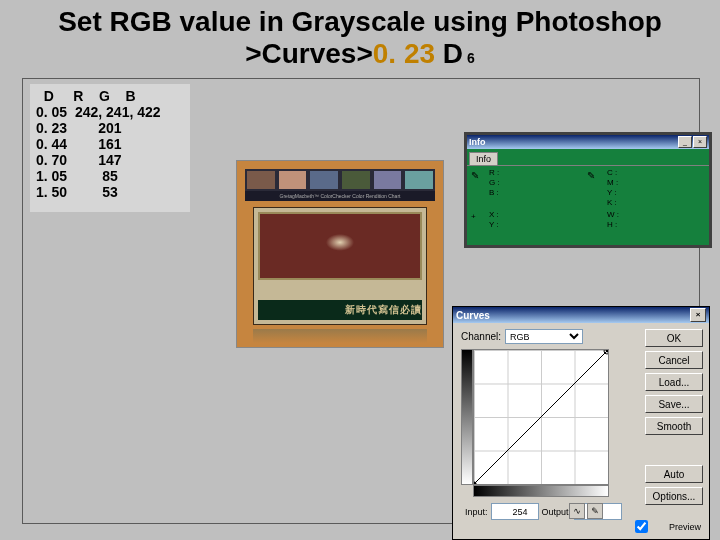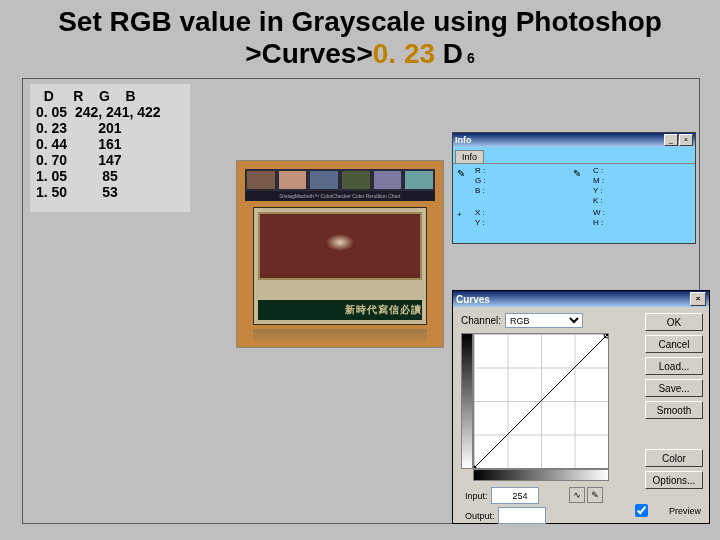--- a/index.html
+++ b/index.html
@@ -16,45 +16,45 @@
 .photo .cc1{background:#7a5a4a}.photo .cc2{background:#c0927a}.photo .cc3{background:#5a6a8a}.photo .cc4{background:#4a5a3a}.photo .cc5{background:#7a7aa0}.photo .cc6{background:#6aa0a0}
 .photo .chart-label{position:absolute;top:30px;left:8px;right:8px;height:10px;background:#1a1a28;color:#aaa;font-size:5px;text-align:center;line-height:10px;overflow:hidden}
 .photo .book{position:absolute;top:46px;left:16px;right:16px;bottom:22px;background:#c5b896;border:1px solid #3a2a1a}
 .photo .book .cover{position:absolute;top:4px;left:4px;right:4px;height:64px;background:#6a2a24;border:2px solid #9a8a5a}
 .photo .book .bird{position:absolute;top:14px;left:30%;width:40%;height:36px;background:radial-gradient(ellipse 20px 12px at 50% 40%,#e0d0b0 0%,#6a2a24 70%)}
 .photo .book .spine{position:absolute;bottom:4px;left:4px;right:4px;height:20px;background:#0a2a1a;display:flex;align-items:center;justify-content:flex-end}
 .photo .book .spine span{color:#d0c090;font-size:10px;font-weight:bold;letter-spacing:1px}
 .photo .shadow{position:absolute;bottom:4px;left:16px;right:16px;height:14px;background:linear-gradient(#9a7a4a,#c6853f)}
 
 
-.info-panel{position:absolute;top:132px;left:452px;width:242px;height:110px;background:#7dd3fc;border:1px solid #404040;font-size:8px}
+.info-panel{position:absolute;top:132px;left:464px;width:242px;height:110px;background:#15803d;border:3px solid #404040;font-size:8px}
 .info-panel .tb{height:14px;background:linear-gradient(#0a246a,#a6caf0);display:flex;align-items:center;justify-content:space-between;padding:0 2px}
 .info-panel .tb .t{color:#fff;font-size:9px;font-weight:bold}
 .info-panel .tb .btns{display:flex;gap:1px}
 .info-panel .tb .btns div{width:12px;height:10px;background:#d4d0c8;border:1px solid #fff;border-right-color:#404040;border-bottom-color:#404040;font-size:7px;text-align:center;line-height:10px}
 .info-panel .tabrow{height:16px;border-bottom:1px solid #808080;display:flex;align-items:flex-end;padding-left:2px}
 .info-panel .tab{background:#d4d0c8;border:1px solid #808080;border-bottom:none;padding:1px 6px;font-size:9px;margin-right:1px}
 .info-panel .body{position:relative;height:78px}
 .info-panel .cell{position:absolute;font-size:8px;color:#000;white-space:pre}
 .info-panel .eyedrop{position:absolute;width:12px;height:12px;font-size:10px}
 
 
-.curves{position:absolute;top:290px;left:452px;width:256px;height:232px;background:#d4d0c8;border:1px solid #000;font-family:Tahoma,Arial}
+.curves{position:absolute;top:306px;left:452px;width:256px;height:232px;background:#d4d0c8;border:1px solid #000;font-family:Tahoma,Arial}
 .curves .tb{height:16px;background:linear-gradient(#0a246a,#a6caf0);color:#fff;font-size:10px;font-weight:bold;display:flex;align-items:center;justify-content:space-between;padding:0 3px}
 .curves .tb .x{width:14px;height:12px;background:#d4d0c8;border:1px solid #fff;border-right-color:#404040;border-bottom-color:#404040;color:#000;font-size:8px;text-align:center;line-height:12px}
 .curves .row1{position:absolute;top:22px;left:8px;font-size:10px;display:flex;align-items:center;gap:4px}
 .curves .row1 select{font-size:9px;width:78px;height:15px;border:1px solid #7f9db9;background:#fff}
 .curves .graph{position:absolute;top:42px;left:20px;width:134px;height:134px;background:#fff;border:1px solid #808080}
 .curves .graph .grid{position:absolute;inset:0;background:
  linear-gradient(#ccc 1px,transparent 1px) 0 0/100% 25%,
  linear-gradient(90deg,#ccc 1px,transparent 1px) 0 0/25% 100%}
 .curves .graph svg{position:absolute;inset:0}
 .curves .vgrad{position:absolute;top:42px;left:8px;width:10px;height:134px;background:linear-gradient(#000,#fff);border:1px solid #808080}
 .curves .hgrad{position:absolute;top:178px;left:20px;width:134px;height:10px;background:linear-gradient(90deg,#000,#fff);border:1px solid #808080}
-.curves .io{position:absolute;top:196px;left:12px;font-size:9px;display:flex;flex-direction:column;gap:3px}
+.curves .io{position:absolute;top:196px;left:12px;font-size:9px;display:flex;flex-direction:row;gap:3px}
 .curves .io .line{display:flex;align-items:center;gap:3px}
 .curves .io input{width:34px;height:13px;font-size:9px;border:1px solid #7f9db9;background:#fff;text-align:right;padding-right:10px}
 .curves .btncol{position:absolute;top:22px;right:6px;width:58px;display:flex;flex-direction:column;gap:4px}
 .curves .btncol button,.curves .bb button{height:18px;font-size:10px;background:#d4d0c8;border:1px solid #fff;border-right-color:#404040;border-bottom-color:#404040;cursor:pointer}
 .curves .bb{position:absolute;top:158px;right:6px;width:58px;display:flex;flex-direction:column;gap:4px}
 .curves .tools{position:absolute;top:196px;left:116px;display:flex;gap:2px}
 .curves .tools div{width:14px;height:14px;border:1px solid #808080;background:#d4d0c8;font-size:9px;text-align:center;line-height:14px}
 .curves .prev{position:absolute;bottom:6px;right:8px;font-size:9px;display:flex;align-items:center;gap:21px}
 .curves .prev input{margin:0}
 </style>
@@ -162,20 +162,20 @@
     <div>✎</div>
   </div>
   <div class="btncol">
     <button>OK</button>
     <button>Cancel</button>
     <button>Load...</button>
     <button>Save...</button>
     <button>Smooth</button>
   </div>
   <div class="bb">
-    <button>Color</button>
+    <button>Auto</button>
     <button>Options...</button>
   </div>
   <div class="prev">
     <input type="checkbox" checked="" style="">
     <span>Preview</span>
   </div>
 </div>
 
 </body></html>

